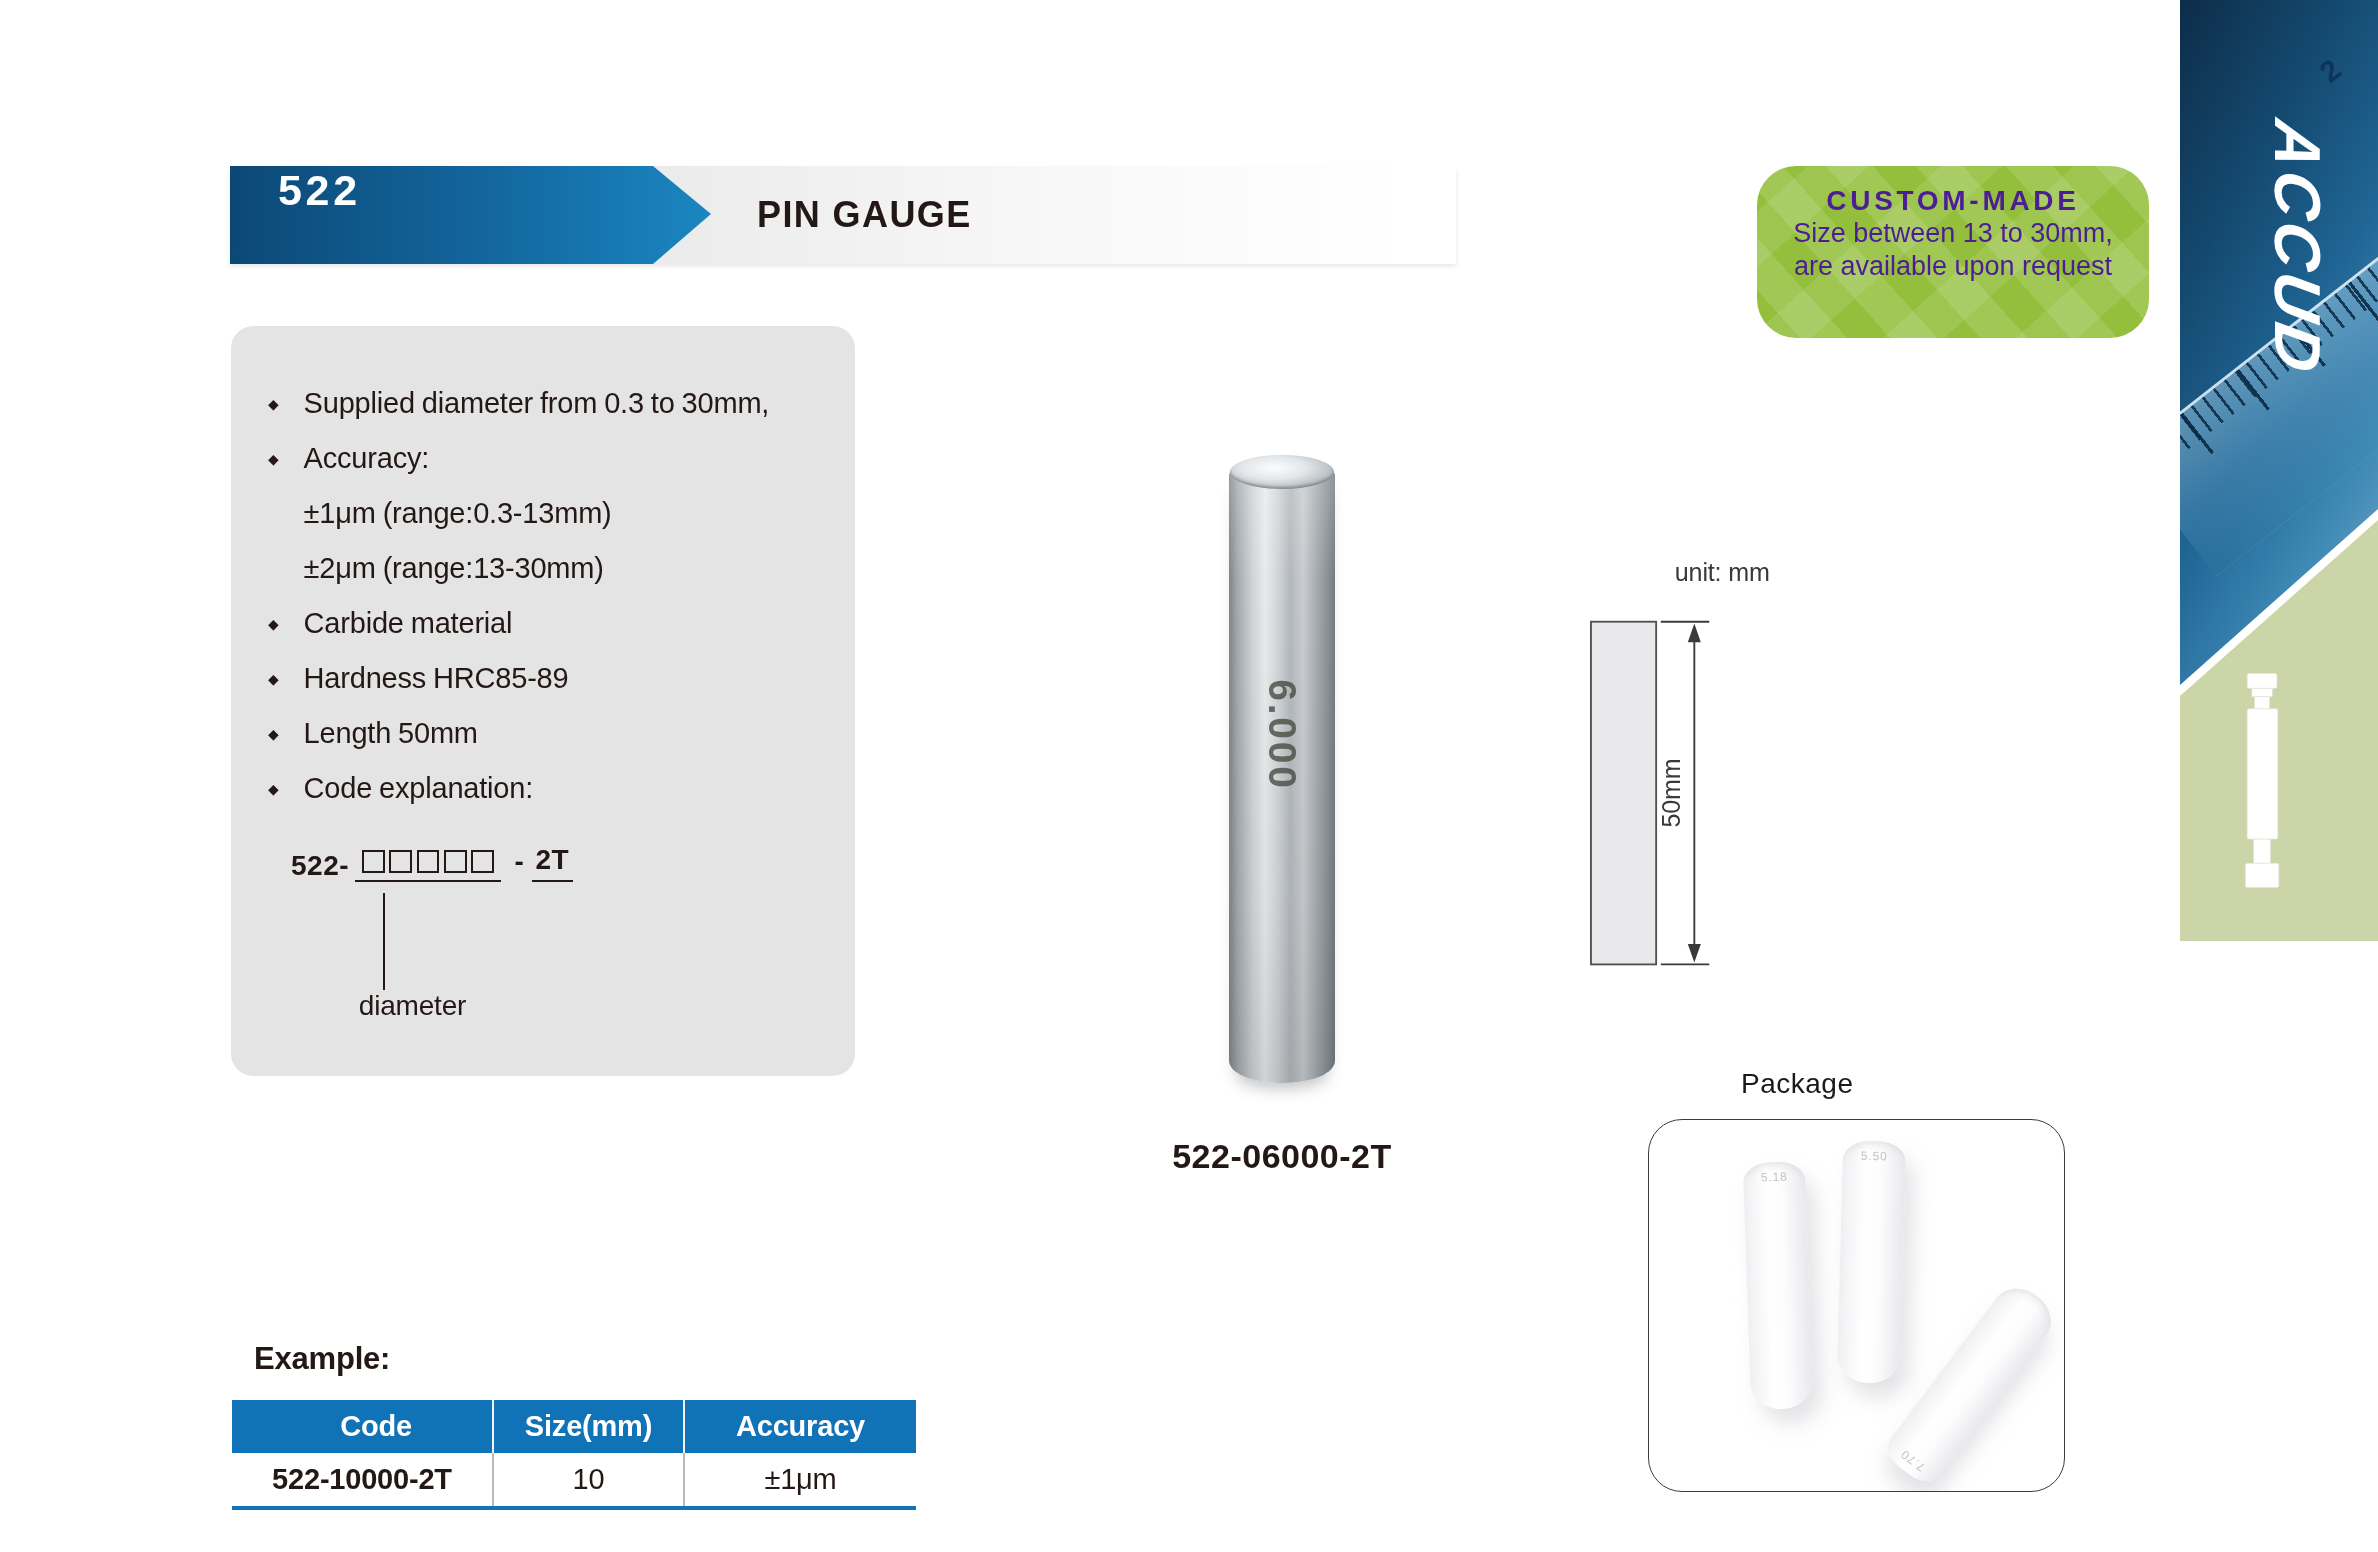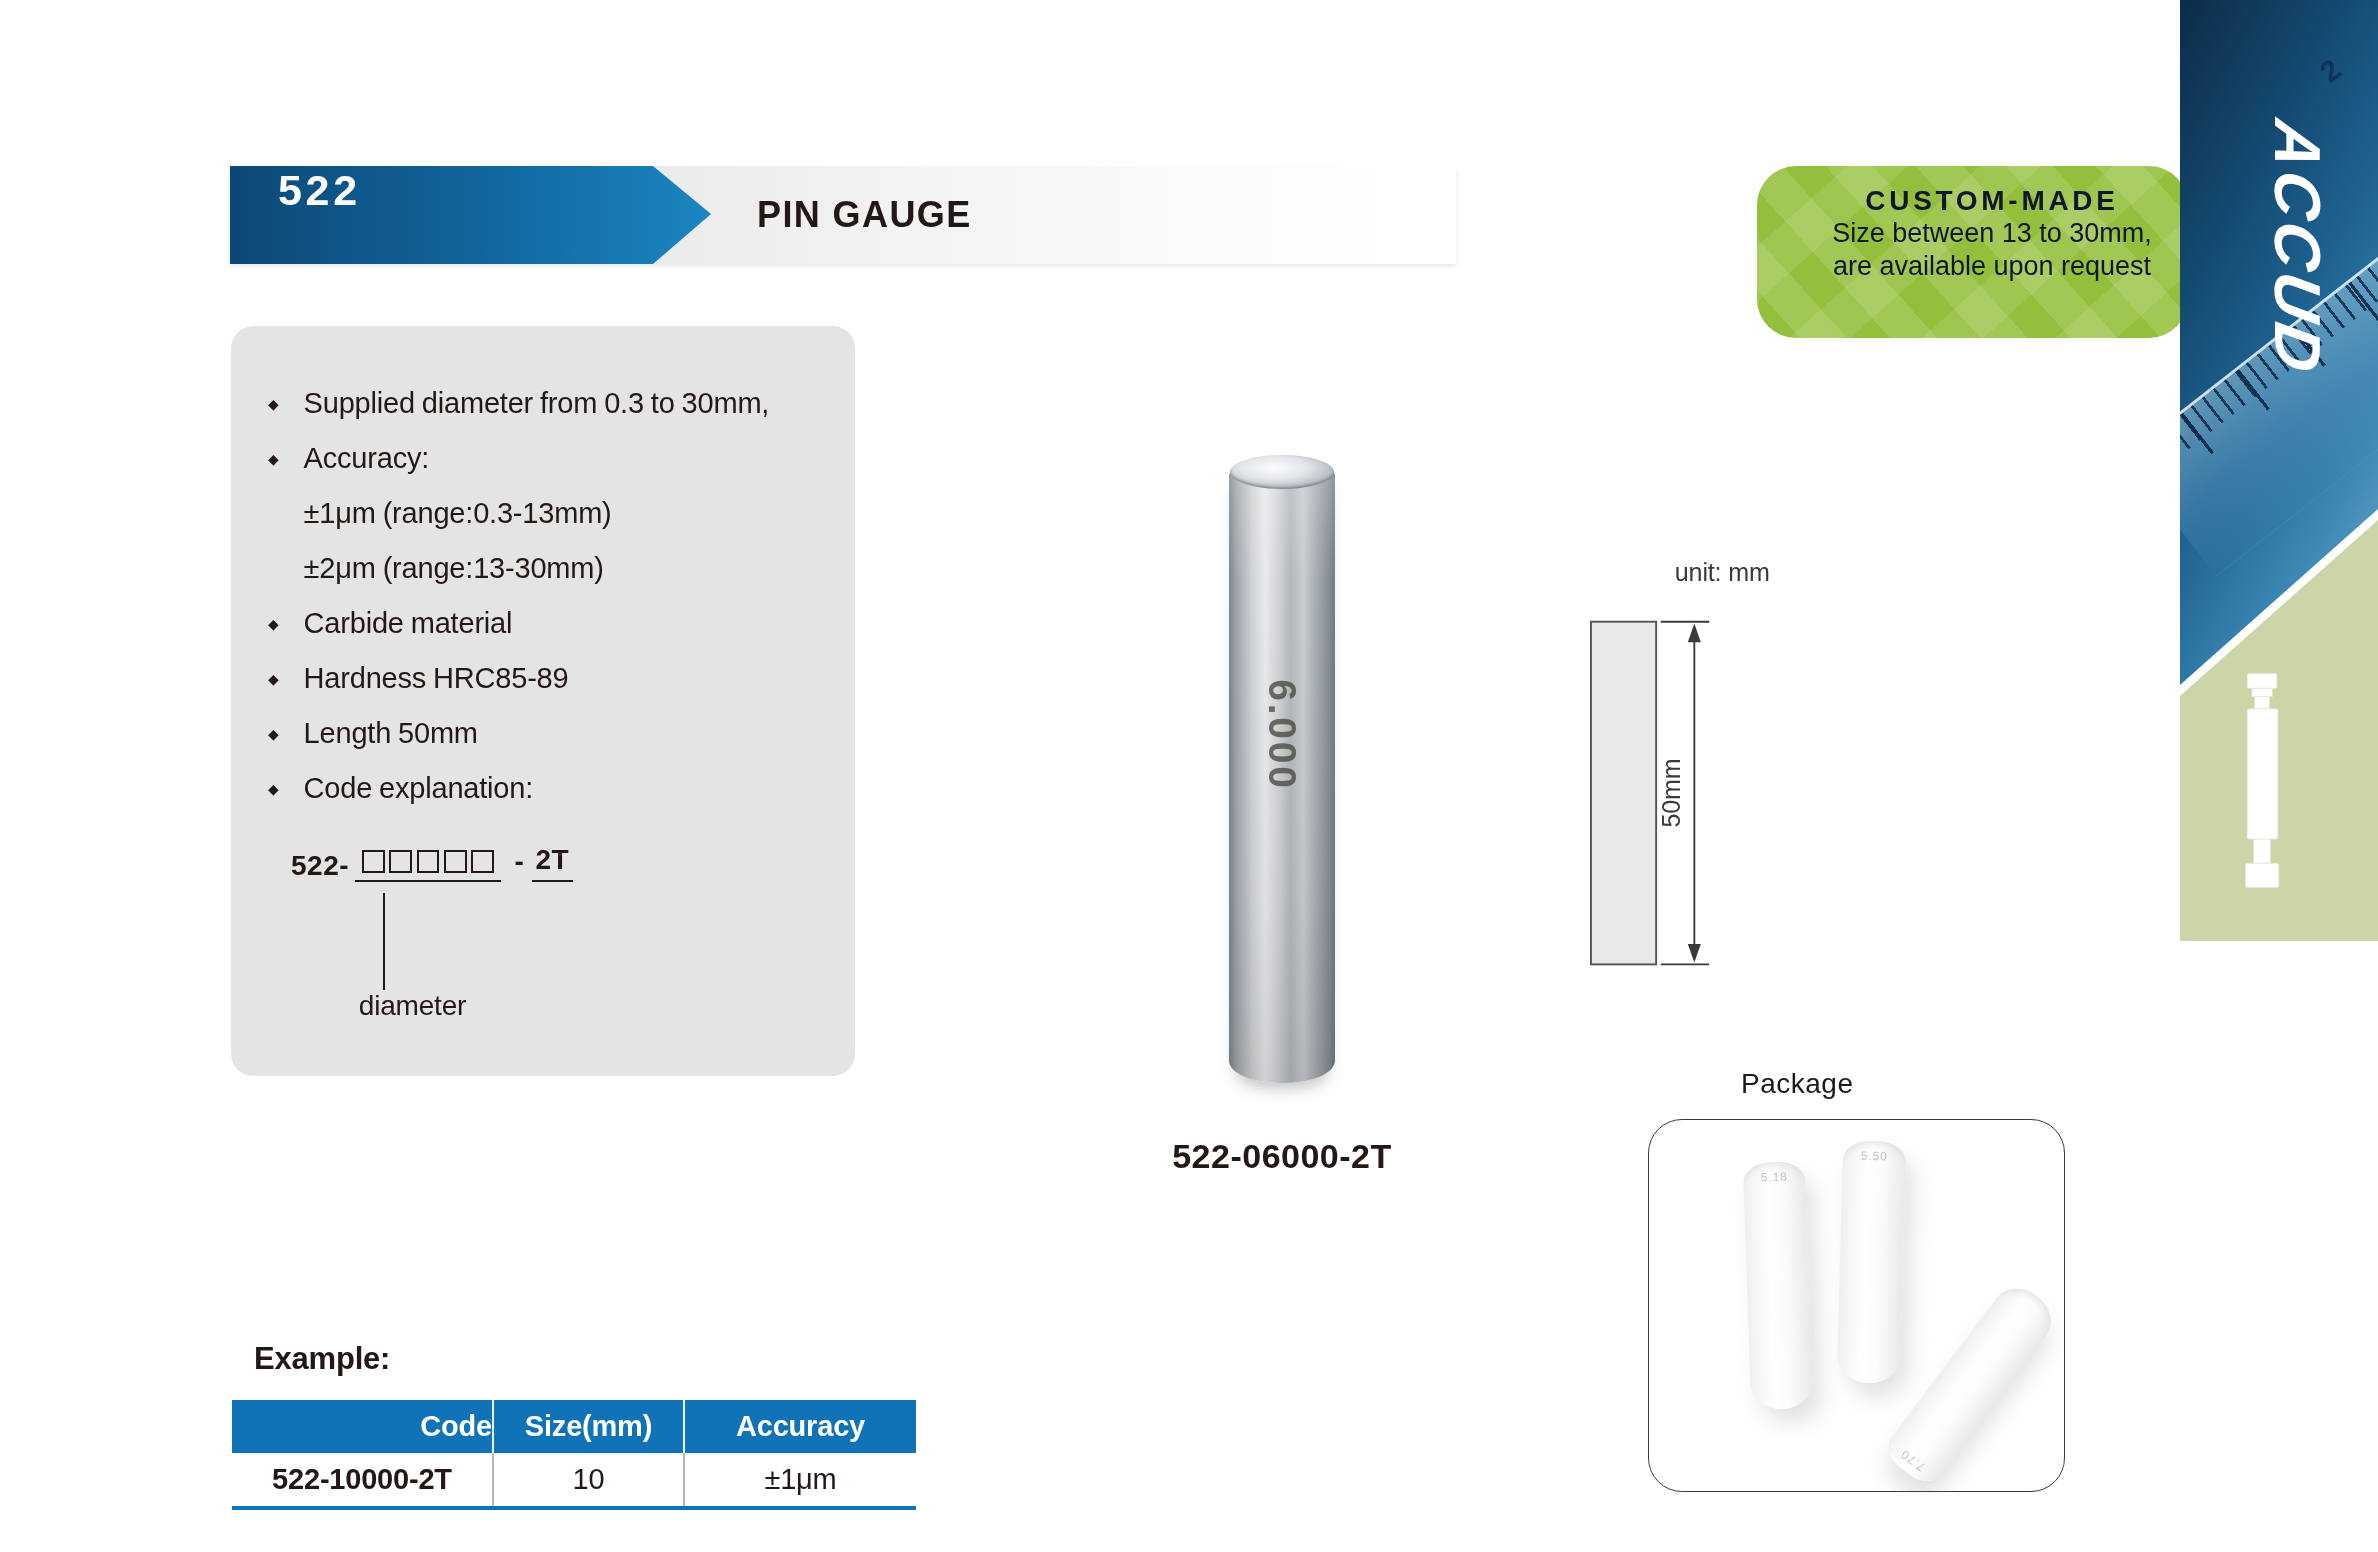--- a/index.html
+++ b/index.html
@@ -14,21 +14,21 @@
   .band-blue{position:absolute;left:230px;top:166px;width:481px;height:98px;
     clip-path:polygon(0 0,423px 0,481px 48px,423px 98px,0 98px);
     background:linear-gradient(90deg,#0c4876 0%,#13679f 55%,#1b86c0 100%);
     display:flex;}
   .series-num{color:#fff;font-size:43px;font-weight:bold;letter-spacing:3.7px;padding-left:48px;}
   .page-title{position:absolute;left:757px;top:166px;height:98px;display:flex;align-items:center;
     font-size:36px;font-weight:bold;color:#231815;letter-spacing:1.4px;}
 
   
   .custom-box{position:absolute;left:1757px;top:166px;width:392px;height:172px;border-radius:39px;
-    background:#93bf3c;overflow:hidden;text-align:center;color:#0f172a;padding-left:39px;}
+    background:#93bf3c;overflow:hidden;text-align:center;color:#4c1d95;}
   .custom-box::before{content:"";position:absolute;inset:0;
     background:repeating-linear-gradient(48deg,transparent 0 32px,rgba(255,255,255,0.13) 32px 67px);}
   .custom-box::after{content:"";position:absolute;inset:0;
     background:repeating-linear-gradient(-42deg,transparent 0 48px,rgba(255,255,255,0.10) 48px 89px);}
   .custom-title{position:relative;margin-top:18.6px;font-size:28px;font-weight:bold;letter-spacing:3.7px;z-index:1;}
   .custom-line{position:relative;font-size:27px;line-height:33px;z-index:1;letter-spacing:0;}
   .custom-line:first-of-type{margin-top:7.5px;}
 
   
   .features-box{position:absolute;left:231px;top:326px;width:624px;height:750px;border-radius:22.4px;
@@ -105,21 +105,21 @@
     font-size:65px;font-weight:bold;font-style:italic;color:#ffffff;letter-spacing:3.7px;}
   .sb-green{position:absolute;left:2180px;top:508px;width:199px;height:433px;
     clip-path:polygon(0 188px,199px 11.2px,199px 433px,0 433px);background:#cbd5a8;}
   .pin-icon{position:absolute;left:56px;top:158px;}
 
   
   .example-label{position:absolute;left:254px;top:1341px;font-size:31px;font-weight:bold;}
   .example-table{position:absolute;left:232px;top:1400px;width:684px;border-collapse:collapse;
     border-bottom:4.7px solid #1173b7;table-layout:fixed;}
   .example-table th{background:#1173b7;color:#fff;font-size:29px;font-weight:bold;height:53px;padding:0;}
-  .example-table th:first-child{text-align:right;padding-left:28px;}
+  .example-table th:first-child{text-align:center;padding-left:28px;}
   .example-table th + th{border-left:2.8px solid #f2f2f2;}
   .example-table td{background:#fff;font-size:29px;height:53px;text-align:center;padding:0;color:#231815;}
   .example-table td + td{border-left:2.3px solid #b9b9b9;}
   .example-table td:first-child{font-weight:bold;}
   .col-code{width:261px;} .col-size{width:191px;} .col-acc{width:232px;}
 </style>
 </head>
 <body>
 
 <div id="page" style="--accent-blue: #1173b7;">

